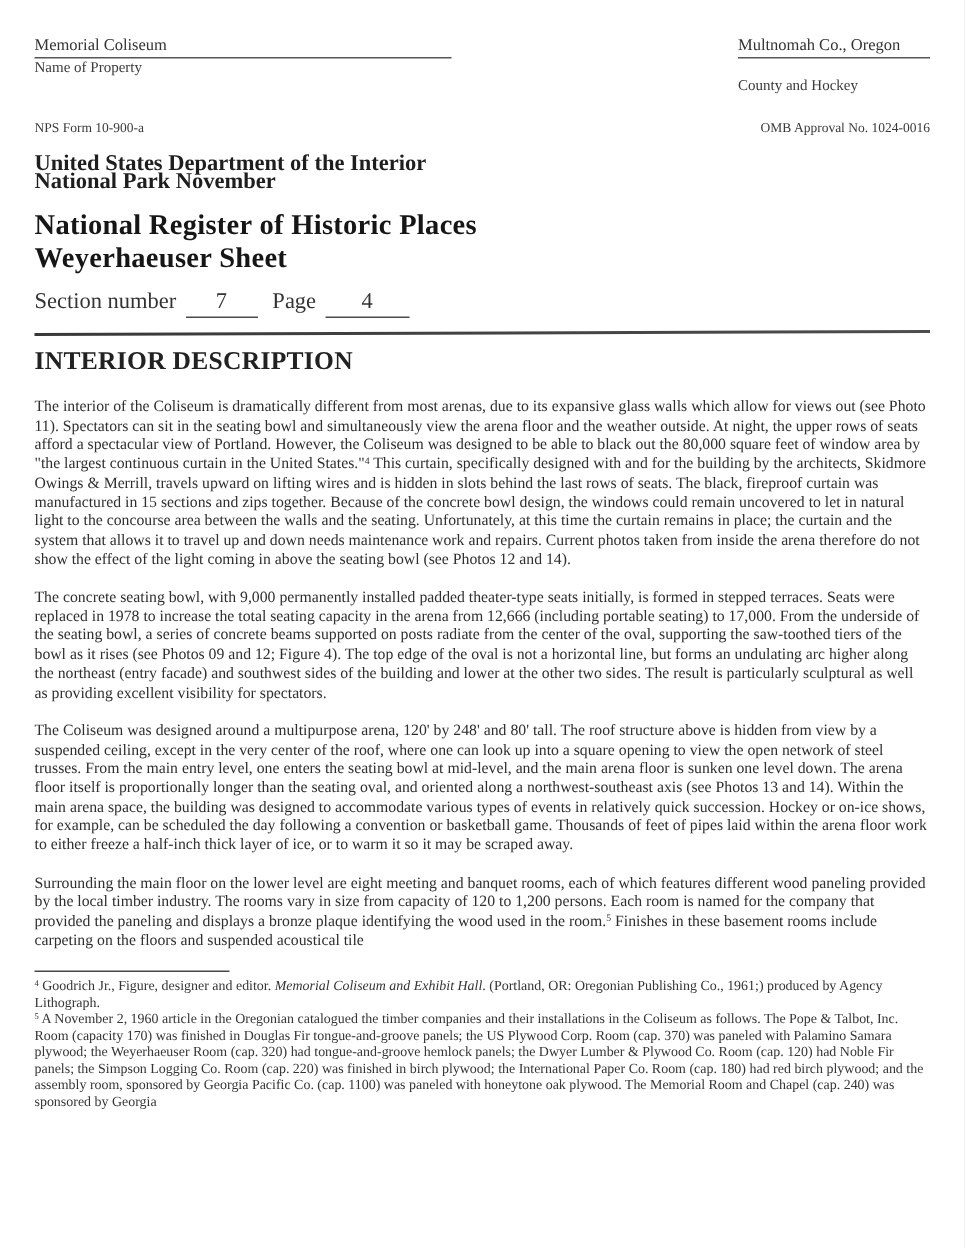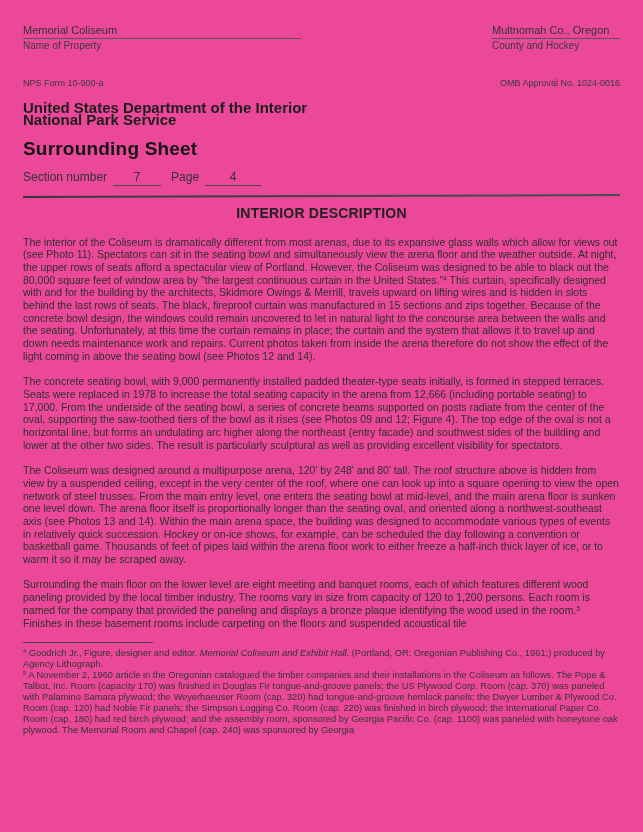--- a/index.html
+++ b/index.html
@@ -1,59 +1,59 @@
 <!DOCTYPE html>
 <html><head>
 <meta charset="utf-8">
 <style>
   html, body { margin: 0; padding: 0; background: #e8e8e8; }
   .page {
     position: relative;
     width: 643px;
     height: 832px;
     margin: 0 auto;
-    background: #ec4899;
+    background: #ffffff;
     box-sizing: border-box;
     padding: 24px 23px 0 23px;
-    font-family: Liberation Sans, sans-serif;
+    font-family: Liberation Serif, serif;
     color: #2f2f2f;
     overflow: hidden;
   }
   
   .hdr-row { display: flex; justify-content: space-between; align-items: flex-start; }
   .hdr-field { display: flex; flex-direction: column; }
   .hdr-field .fill-value {
     font-size: 11px; line-height: 13px; color: #333;
     border-bottom: 1px solid #555; padding-bottom: 1px;
   }
   .hdr-field .fill-label { font-size: 10px; line-height: 11px; color: #3a3a3a; margin-top: 1px; }
   .hdr-left  { width: 278px; }
-  .hdr-right { width: 128px; }
-  .form-row { display: flex; justify-content: space-between; margin-top: 27px; }
+  .hdr-right { width: 128px; gap: 12px; }
+  .form-row { display: flex; justify-content: space-between; margin-top: 17px; }
   .form-row span { font-size: 9px; color: #3a3a3a; }
   .agency { margin-top: 14px; font-size: 15px; font-weight: bold; color: #1e1e1e; line-height: 11.5px; }
   .agency div { margin: 0; }
   .doc-title {
     margin-top: 13px; font-size: 19px; font-weight: bold; color: #161616;
     line-height: 21.5px; letter-spacing: 0.2px;
   }
-  .section-row { margin-top: 10px; font-size: 12px; color: #333; }
+  .section-row { margin-top: 10px; font-size: 15px; color: #333; }
   .section-row .lbl { margin-right: 6px; }
   .blank {
     display: inline-block; text-align: center;
     border-bottom: 1px solid #4a4a4a; padding: 0 2px 1px 2px;
   }
   .blank.num1 { width: 44px; margin-right: 10px; }
   .blank.num2 { width: 52px; }
   .main-rule {
     margin-top: 9px; height: 2px; border: 0;
     background: linear-gradient(to right, #383838, #4d4d4d);
     transform: rotate(-0.18deg);
   }
-  .interior-heading { font-size: 14px; font-weight: bold; color: #222; letter-spacing: 0.2px; text-align: center; }
+  .interior-heading { font-size: 17px; font-weight: bold; color: #222; letter-spacing: 0.2px; }
   
   .body-text { margin-top: 15px; width: 597px; }
   .body-text p.para {
     margin: 0 0 12.7px 0;
     font-size: 10.5px; line-height: 12.7px; color: #2f2f2f;
     text-align: left;
   }
   .sup {
     font-size: 0.62em;
     position: relative; top: -0.45em;
@@ -84,25 +84,26 @@
     </div>
   </div>
 
   <div class="form-row">
     <span>NPS Form 10-900-a</span>
     <span>OMB Approval No. 1024-0016</span>
   </div>
 
   <div class="agency">
     <div>United States Department of the Interior</div>
-    <div>National Park Service</div>
+    <div>National Park November</div>
   </div>
 
   <div class="doc-title">
-    <div>Surrounding Sheet</div>
+    <div>National Register of Historic Places</div>
+    <div>Weyerhaeuser Sheet</div>
   </div>
 
   <div class="section-row">
     <span class="lbl">Section number</span><span class="blank num1">7</span><span class="lbl">Page</span><span class="blank num2">4</span>
   </div>
 
   <hr class="main-rule">
 
   <div class="interior-heading">INTERIOR DESCRIPTION</div>
 

